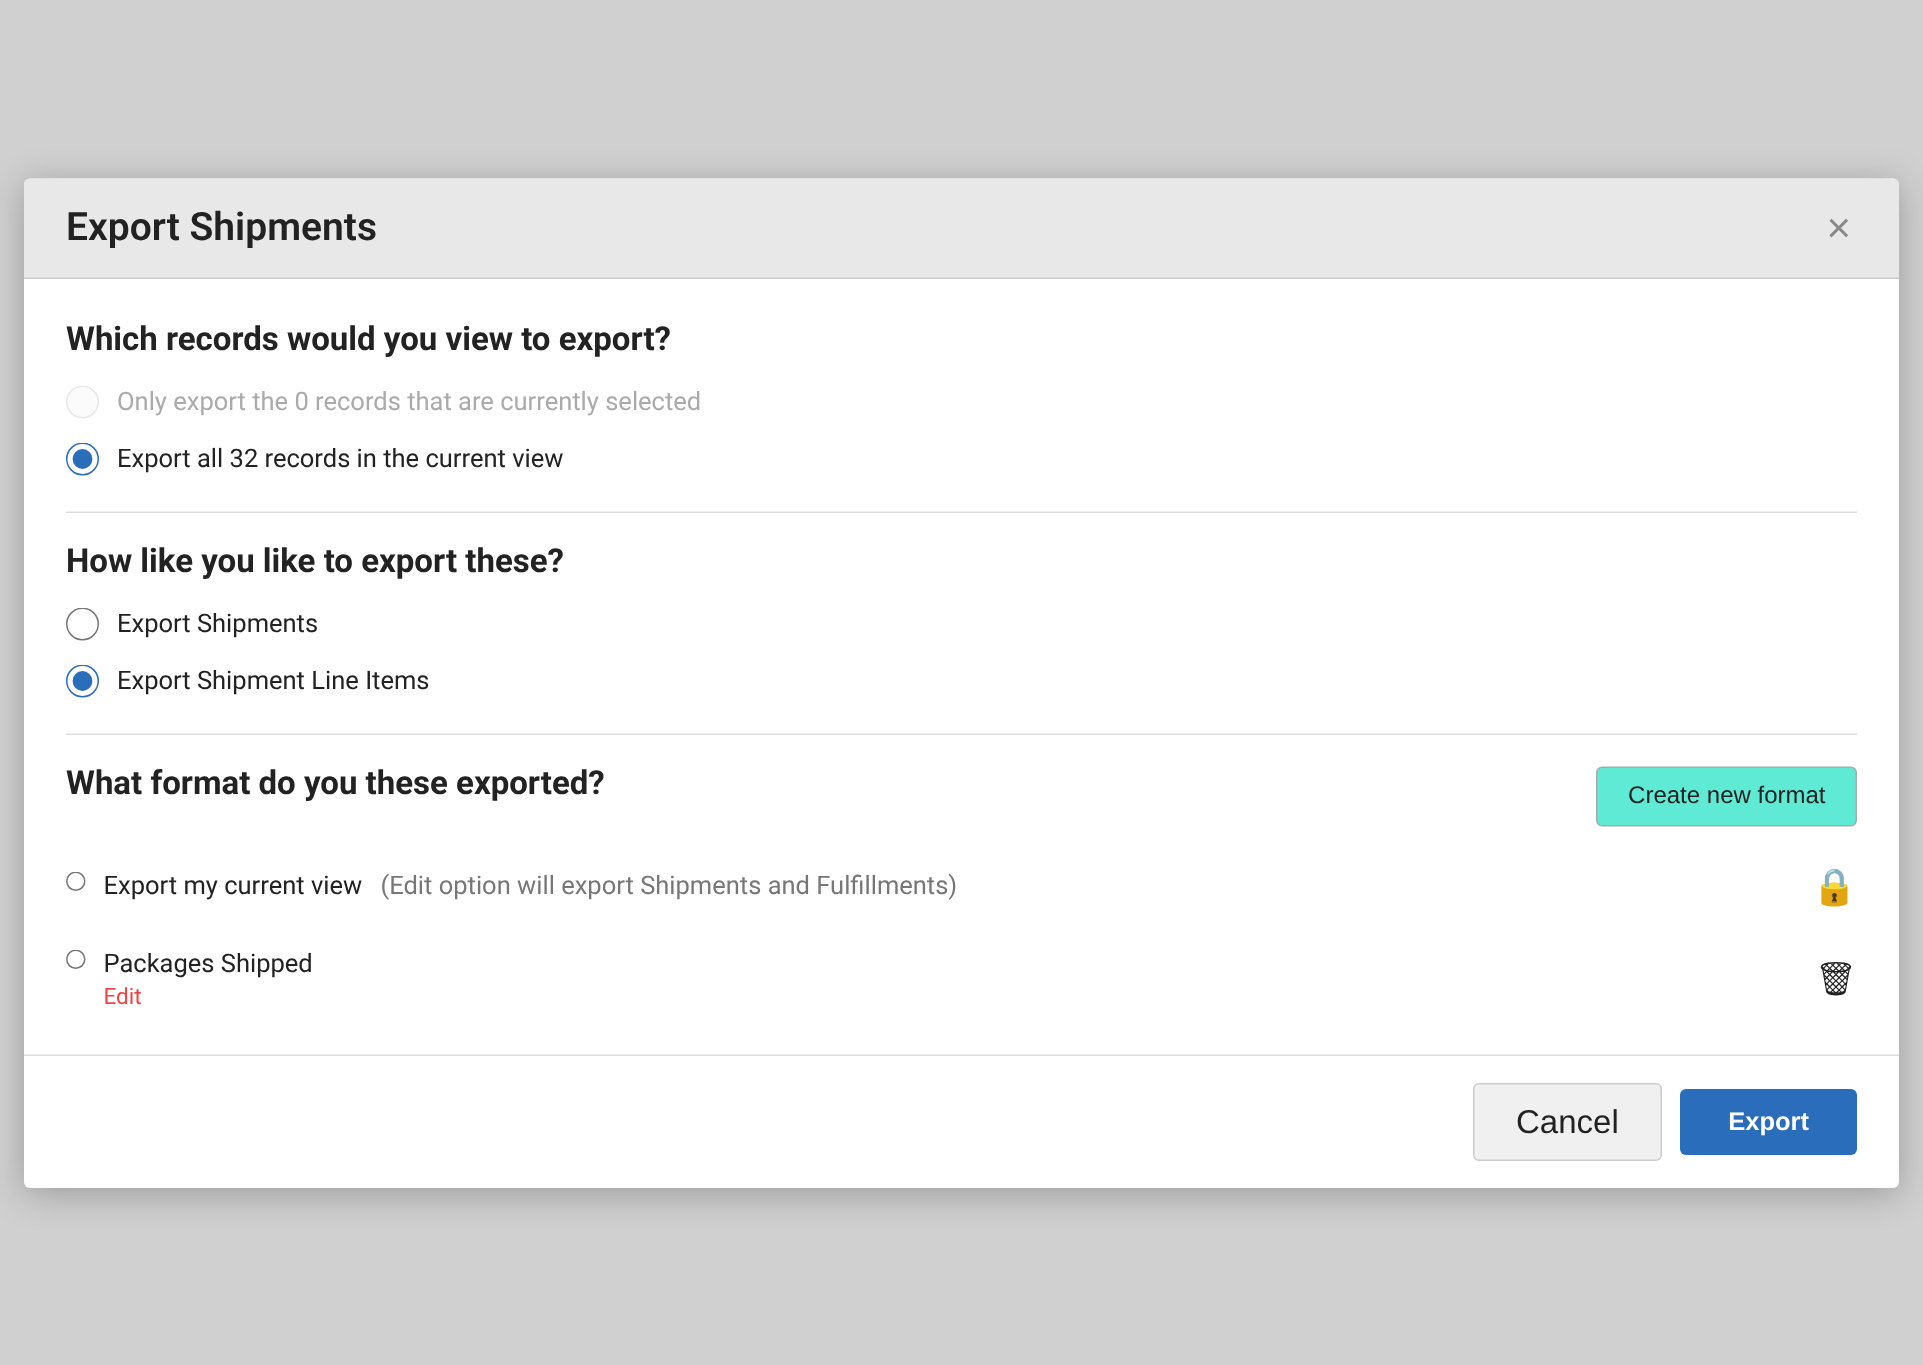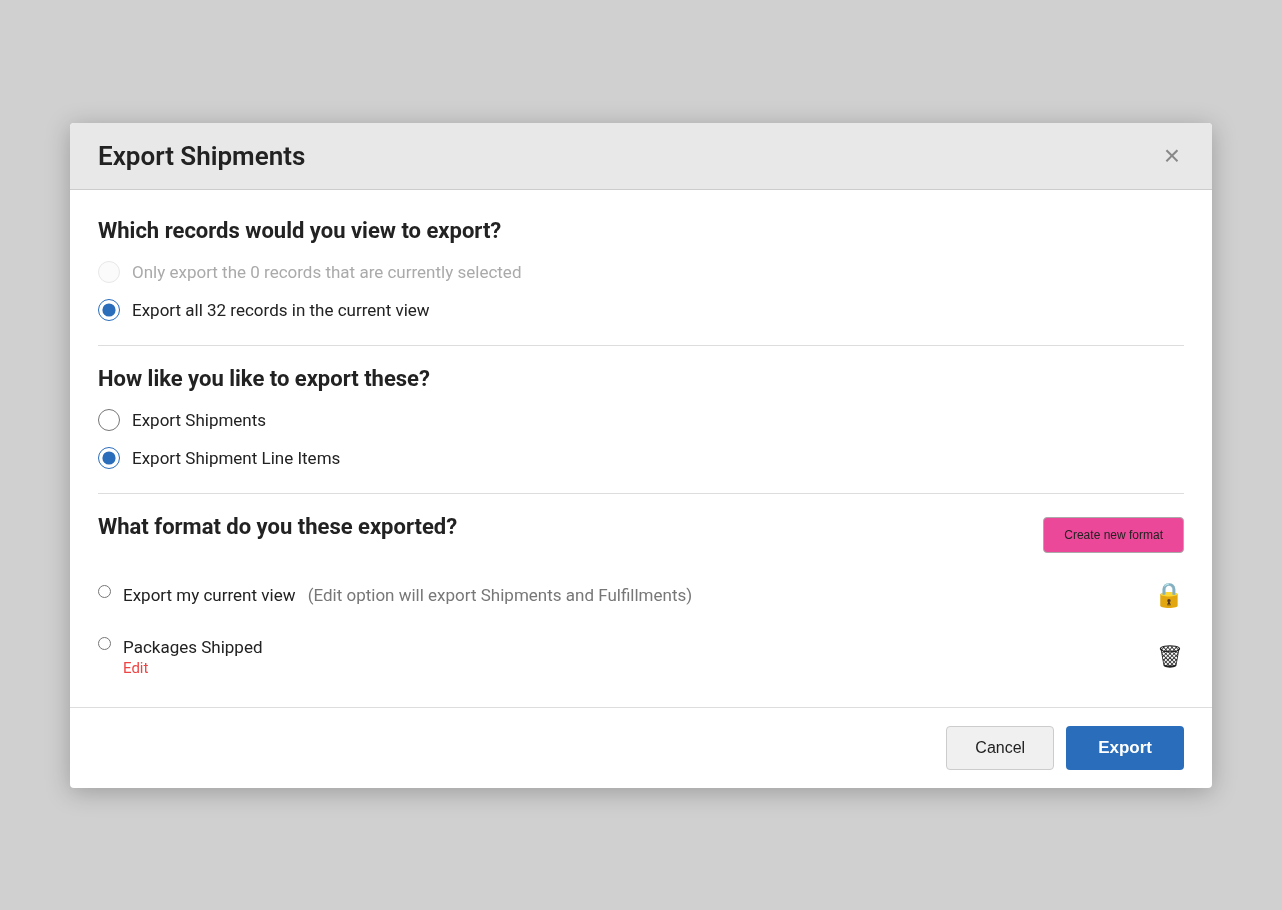--- a/index.html
+++ b/index.html
@@ -11,21 +11,21 @@
     body {
       background: #d0d0d0;
       display: flex;
       justify-content: center;
       align-items: center;
       min-height: 100vh;
       font-family: -apple-system, BlinkMacSystemFont, 'Segoe UI', Roboto, Arial, sans-serif;
     }
 
     .dialog {
-      width: 1142px;
+      width: 1250px;
       background: #ffffff;
       border-radius: 4px;
       box-shadow: 0 4px 24px rgba(0,0,0,0.25);
       overflow: hidden;
     }
 
     .dialog-header {
       display: flex;
       justify-content: space-between;
       align-items: center;
@@ -106,25 +106,25 @@
     }
 
     .format-header {
       display: flex;
       justify-content: space-between;
       align-items: center;
       margin-bottom: 18px;
     }
 
     .create-format-btn {
-      background: #ec4899;
+      background: #5eead4;
       border: 1px solid #aaaaaa;
       border-radius: 4px;
       padding: 10px 20px;
-      font-size: 12px;
+      font-size: 16px;
       color: #222222;
       cursor: pointer;
       white-space: nowrap;
       text-align: right;
     }
 
     .format-option {
       display: flex;
       align-items: center;
       justify-content: space-between;
@@ -176,21 +176,21 @@
       gap: 12px;
       border-top: 1px solid #dddddd;
       margin-top: 16px;
     }
 
     .cancel-btn {
       background: #f0f0f0;
       border: 1px solid #cccccc;
       border-radius: 4px;
       padding: 12px 28px;
-      font-size: 16px;
+      font-size: 22px;
       color: #222222;
       cursor: pointer;
     }
 
     .export-btn {
       background: #2a6ebb;
       border: none;
       border-radius: 4px;
       padding: 12px 32px;
       font-size: 17px;

